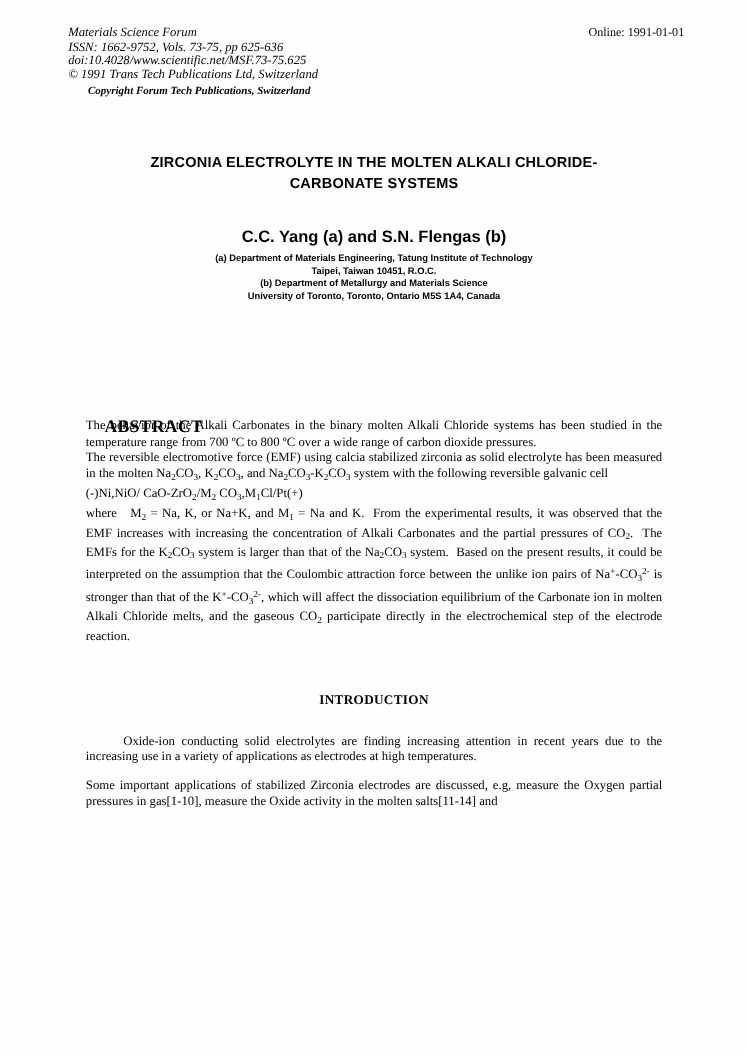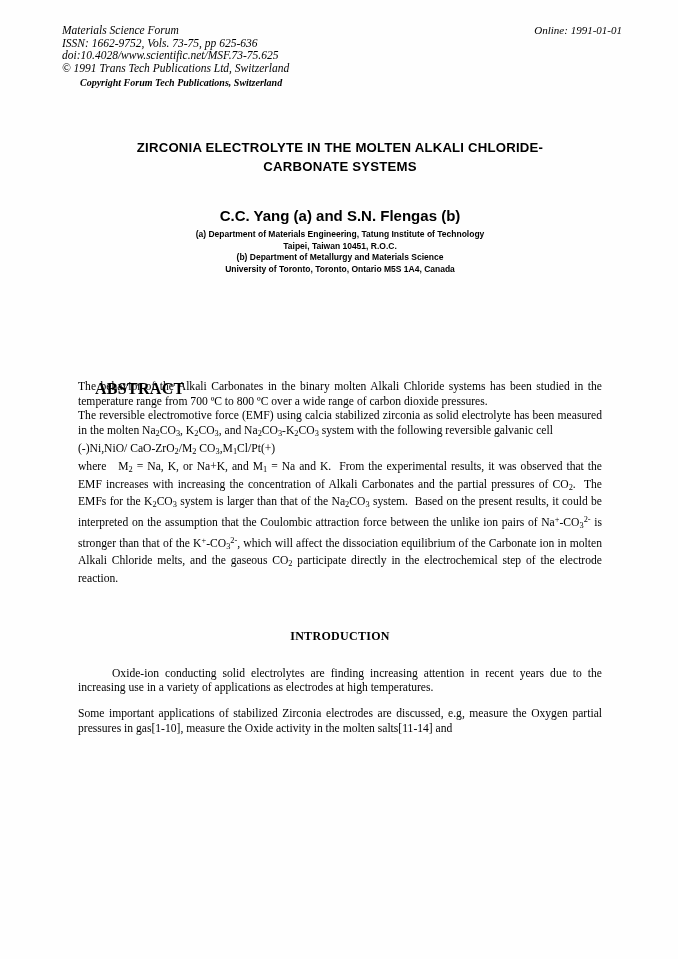--- a/index.html
+++ b/index.html
@@ -34,21 +34,20 @@
     float: left;
     font-family: "Liberation Serif", serif;
     font-style: italic;
     font-size: 11.5px;
     line-height: 12.6px;
     color: #000;
   }
   .hdr-right {
     float: right;
     font-family: "Liberation Serif", serif;
-    font-style: italic;
     font-size: 11px;
     color: #000;
     margin-top: 0px;
   }
   .copyright {
     clear: both;
     padding-top: 3px;
     padding-left: 18px;
     font-family: "Liberation Serif", serif;
     font-weight: bold;

